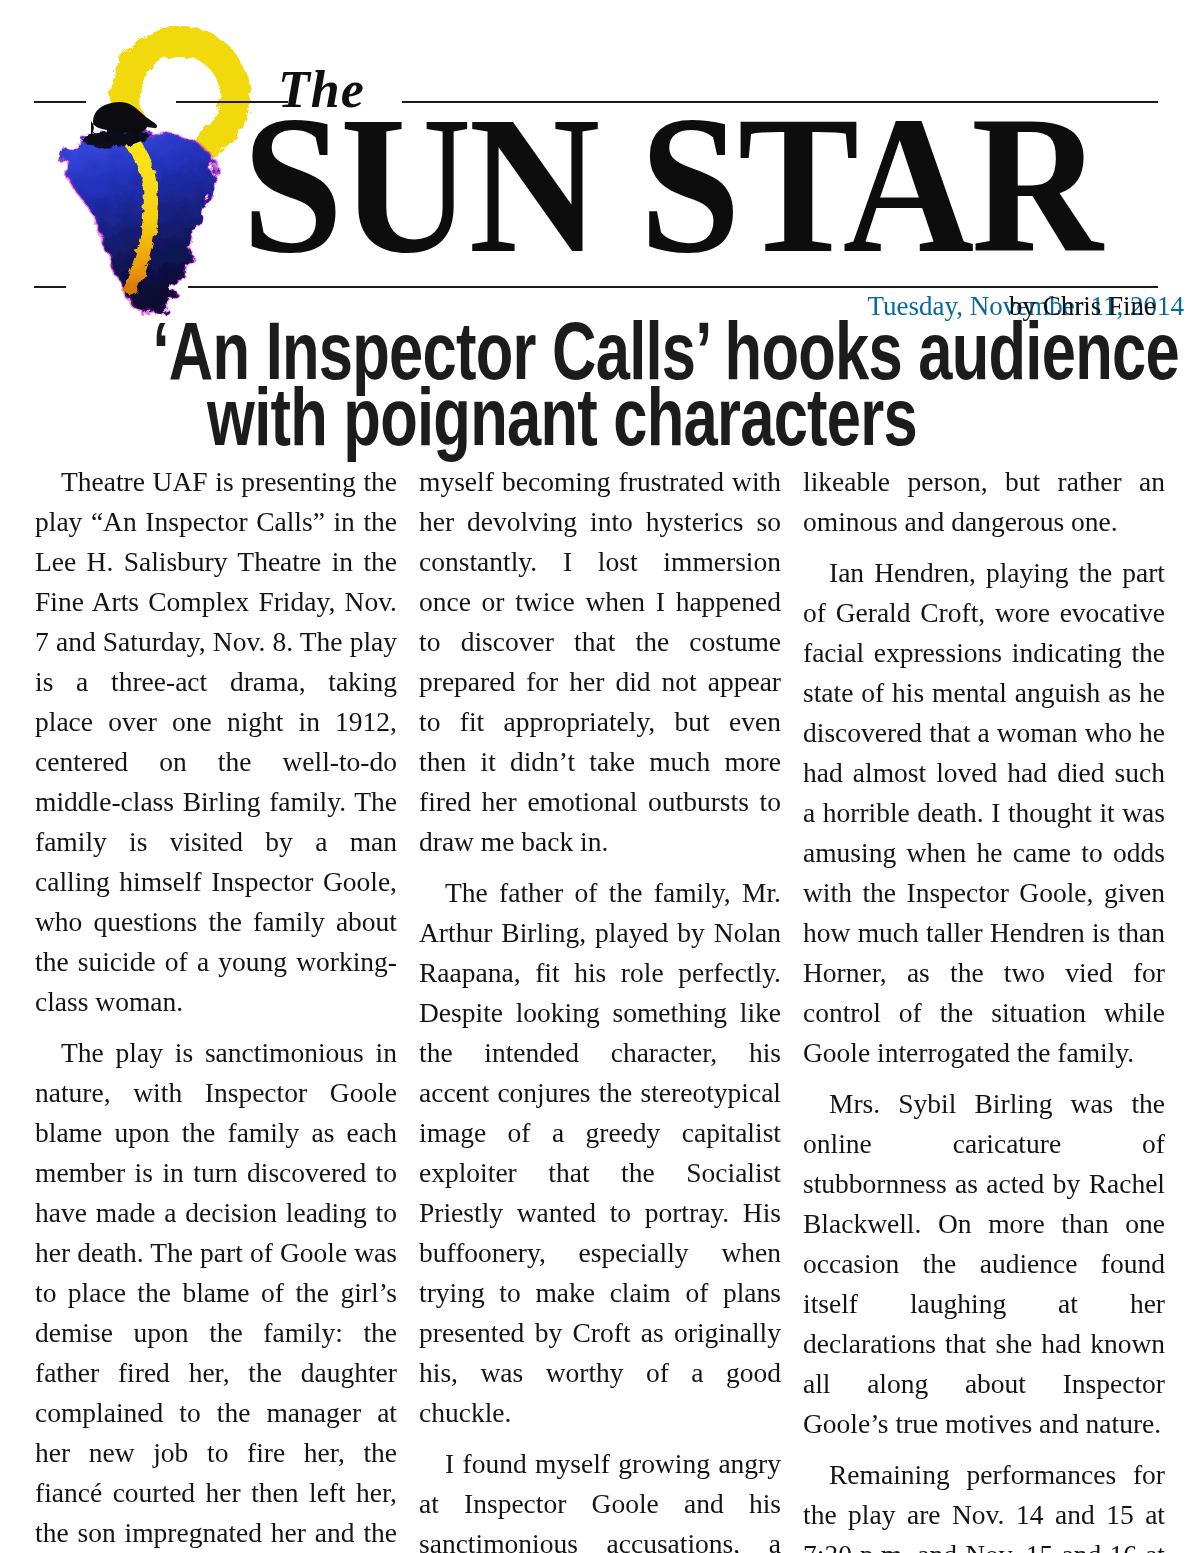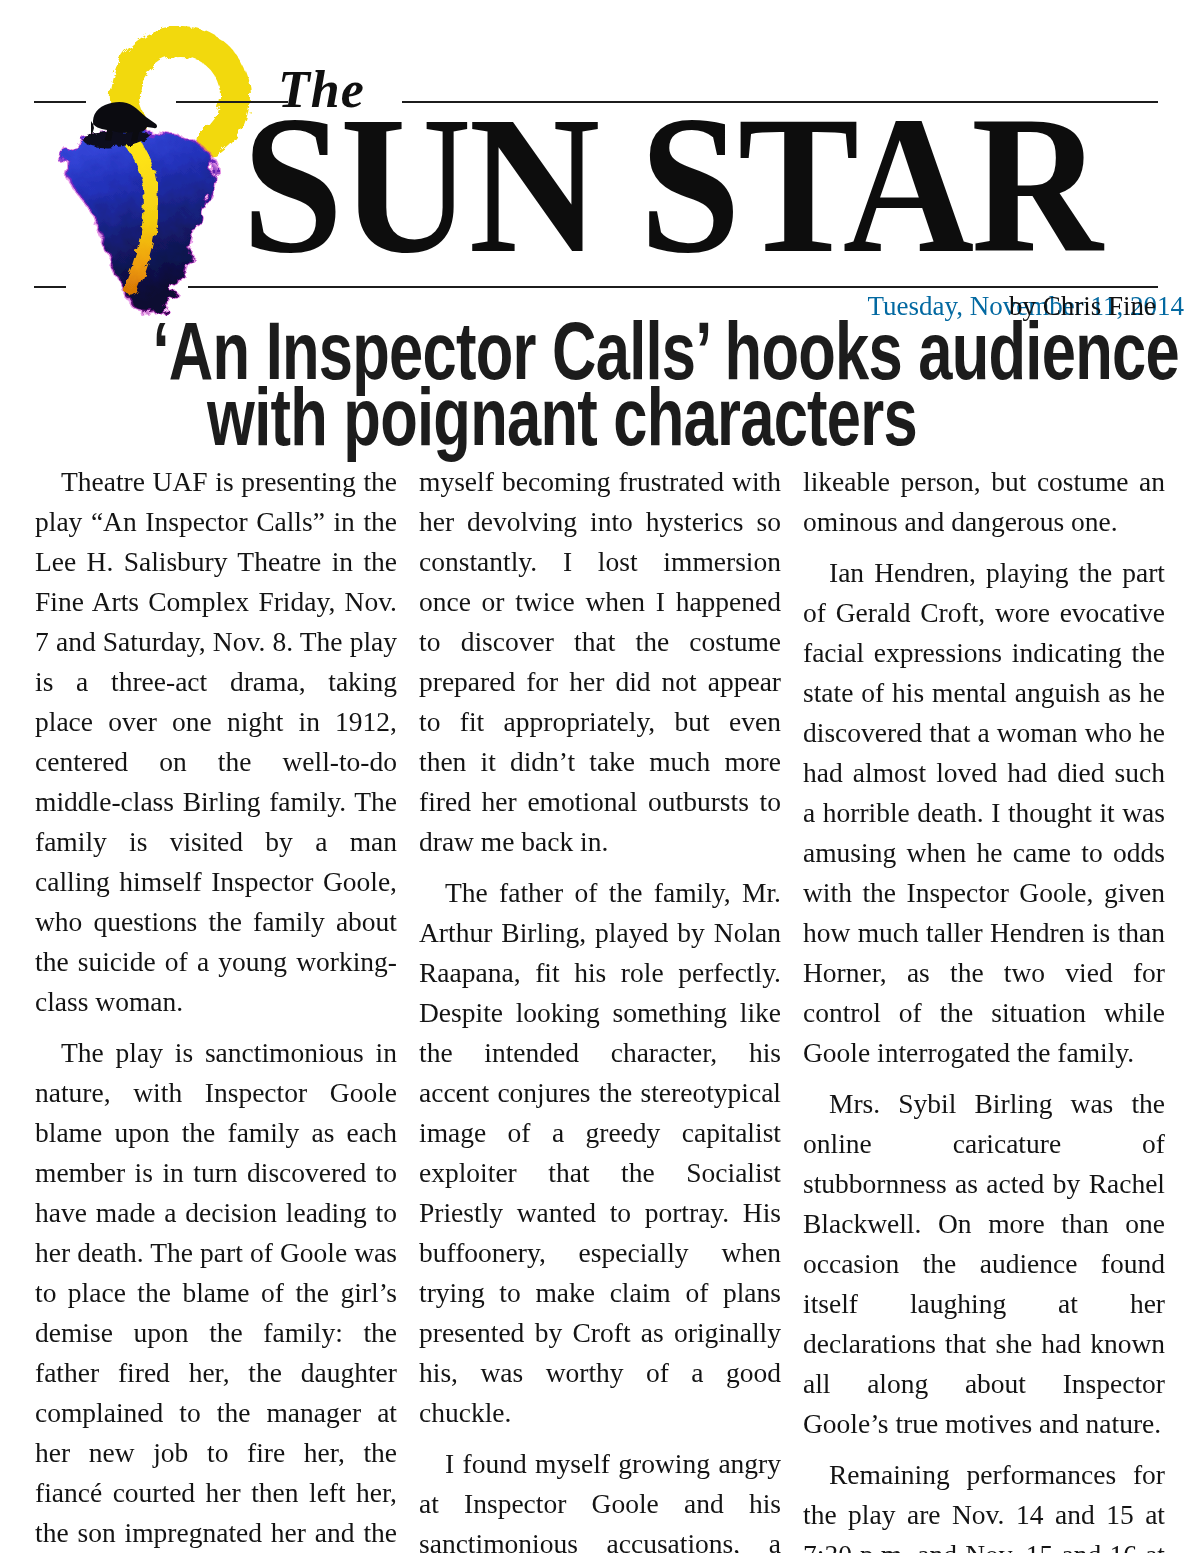--- a/index.html
+++ b/index.html
@@ -152,20 +152,20 @@
         <p class="para">Theatre UAF is presenting the play “An Inspector Calls” in the Lee H. Salisbury Theatre in the Fine Arts Complex Friday, Nov. 7 and Saturday, Nov. 8. The play is a three-act drama, taking place over one night in 1912, centered on the well-to-do middle-class Birling family. The family is visited by a man calling himself Inspector Goole, who questions the family about the suicide of a young working-class woman.</p>
         <p class="para">The play is sanctimonious in nature, with Inspector Goole blame upon the family as each member is in turn discovered to have made a decision leading to her death. The part of Goole was to place the blame of the girl’s demise upon the family: the father fired her, the daughter complained to the manager at her new job to fire her, the fiancé courted her then left her, the son impregnated her and the mother turned her away from her charity for the needy. Of course, none of them knew that their actions would lead to her into a state of desperation and ultimately to her suicide.</p>
         <p class="para">The part of the Sheila Birling, acted by Katrina Kuharich, was played especially well. I found</p>
       </div>
     <div class="col">
         <p class="para cont">myself becoming frustrated with her devolving into hysterics so constantly. I lost immersion once or twice when I happened to discover that the costume prepared for her did not appear to fit appropriately, but even then it didn’t take much more fired her emotional outbursts to draw me back in.</p>
         <p class="para">The father of the family, Mr. Arthur Birling, played by Nolan Raapana, fit his role perfectly. Despite looking something like the intended character, his accent conjures the stereotypical image of a greedy capitalist exploiter that the Socialist Priestly wanted to portray. His buffoonery, especially when trying to make claim of plans presented by Croft as originally his, was worthy of a good chuckle.</p>
         <p class="para">I found myself growing angry at Inspector Goole and his sanctimonious accusations, a testament to Marley Horner’s acting ability. His visage was a powerfully disconcerting one, exactly as I expect was intended by the original author. If it had not been intended as such, then Horner has found an even better way of performing than was intended by Priestly; Horner does not make Goole an especially</p>
       </div>
     <div class="col">
-        <p class="para cont">likeable person, but costume an ominous and dangerous one.</p>
+        <p class="para cont">likeable person, but rather an ominous and dangerous one.</p>
         <p class="para">Ian Hendren, playing the part of Gerald Croft, wore evocative facial expressions indicating the state of his mental anguish as he discovered that a woman who he had almost loved had died such a horrible death. I thought it was amusing when he came to odds with the Inspector Goole, given how much taller Hendren is than Horner, as the two vied for control of the situation while Goole interrogated the family.</p>
         <p class="para">Mrs. Sybil Birling was the online caricature of stubbornness as acted by Rachel Blackwell. On more than one occasion the audience found itself laughing at her declarations that she had known all along about Inspector Goole’s true motives and nature.</p>
         <p class="para">Remaining performances for the play are Nov. 14 and 15 at 7:30 p.m. and Nov. 15 and 16 at 2 p.m. Tickets are $16 for adults, $12 for seniors or military and $8 for students, if purchased ahead of time online atwww.uaf.edu/theatrefilm, or by calling the Box Office at 474-7751. At the door, tickets will all be an additional $2.</p>
       </div>
   </div>
 
 </div>
 
 </body></html>

